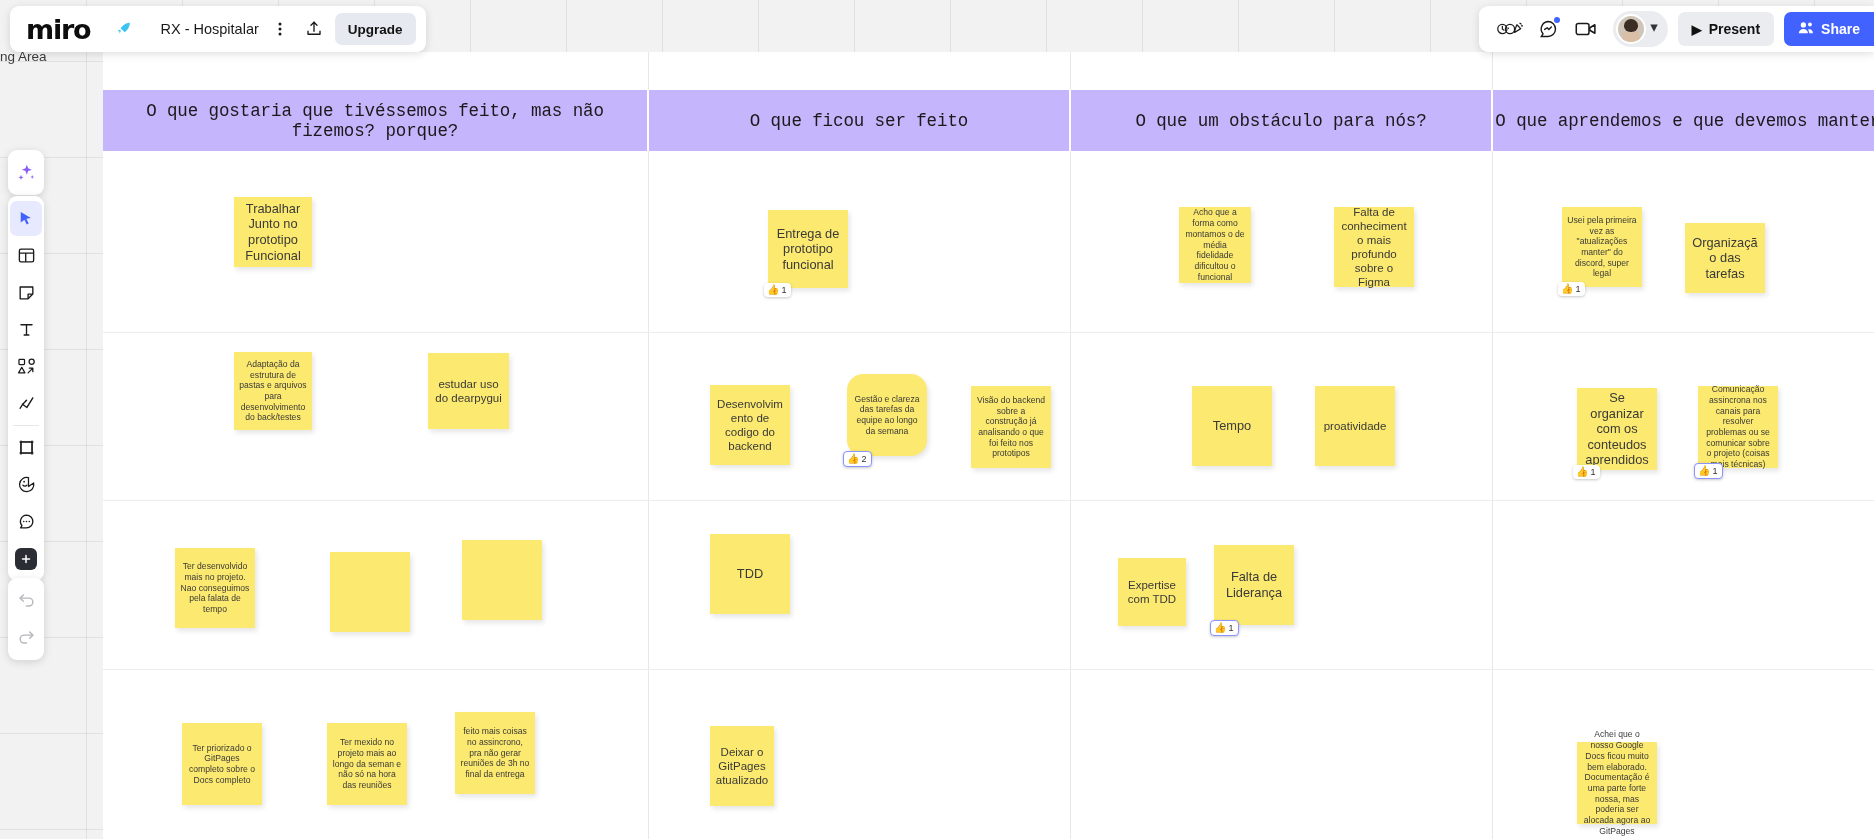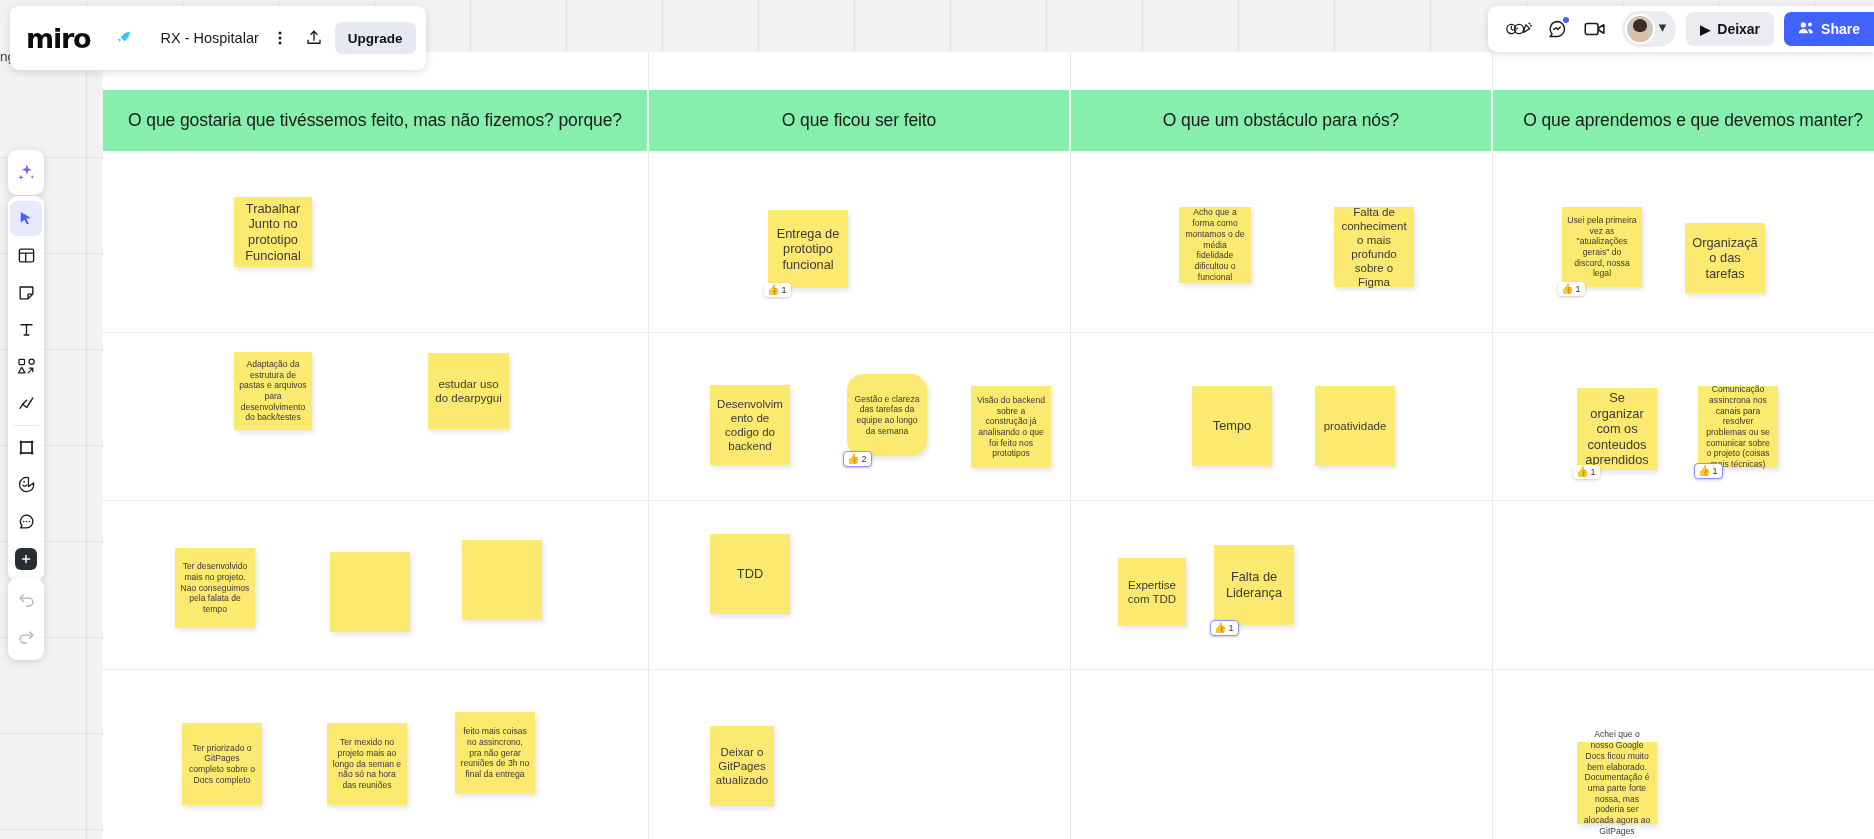--- a/index.html
+++ b/index.html
@@ -41,26 +41,27 @@
   }
 
   
   #header-band {
     position: absolute;
     left: 103px; top: 90px;
     width: 1790px; height: 61px;
   }
   .col-header {
     position: absolute; top: 0; height: 61px;
-    background: #86efac;
+    background: #c4b5fd;
     display: flex; align-items: center; justify-content: center;
     text-align: center;
     color: #1a1a1a;
     font-size: 17.5px;
     letter-spacing: -0.1px;
+    font-family: Liberation Mono, monospace;
   }
   .col-header-sep {
     position: absolute; top: 0; height: 61px; width: 2px;
     background: #ffffff;
   }
 
   
   .note {
     position: absolute;
     background: #fce96f;
@@ -87,21 +88,21 @@
     font-size: 9px;
     color: #2f2f2f;
     cursor: pointer;
   }
   .reaction.outlined { border: 1.5px solid #8a94ff; }
   .reaction .emj { font-size: 10px; line-height: 1; }
 
   
   #topbar-left {
     position: absolute;
-    left: 10px; top: 6px; height: 64px;
+    left: 10px; top: 6px; height: 46px;
     background: #fff; border-radius: 9px;
     box-shadow: 0 2px 8px rgba(0,0,0,0.13);
     display: flex; align-items: center;
     padding: 0 10px 0 16px; gap: 0;
     z-index: 40;
   }
   #miro-logo {
     font-size: 27px; font-weight: 700; letter-spacing: -1.2px;
     color: #0d0d0d; line-height: 1; padding-right: 16px;
     font-family: "DejaVu Sans", sans-serif;
@@ -256,21 +257,21 @@
     <div class="note tiny" style="left: 1179px; top: 207px; width: 72px; height: 76px;">Acho que a forma como montamos o de média fidelidade dificultou o funcional</div>
     <div class="note mid" style="left: 1334px; top: 207px; width: 80px; height: 80px;">Falta de conhecimento mais profundo sobre o Figma</div>
     <div class="note big" style="left: 1192px; top: 386px; width: 80px; height: 80px;">Tempo</div>
     <div class="note mid" style="left: 1315px; top: 386px; width: 80px; height: 80px;">proatividade</div>
     <div class="note mid" style="left: 1118px; top: 558px; width: 68px; height: 68px;">Expertise com TDD</div>
     <div class="note big" style="left: 1214px; top: 545px; width: 80px; height: 80px;">Falta de Liderança</div>
     <div class="reaction outlined" style="left: 1210px; top: 620px;">
       <span class="emj">👍</span>
       <span>1</span>
     </div>
-    <div class="note tiny" style="left: 1562px; top: 207px; width: 80px; height: 80px;">Usei pela primeira vez as "atualizações gerais" do discord, nossa legal</div>
+    <div class="note tiny" style="left: 1562px; top: 207px; width: 80px; height: 80px;">Usei pela primeira vez as "atualizações manter" do discord, super legal</div>
     <div class="reaction" style="left: 1558px; top: 282px;">
       <span class="emj">👍</span>
       <span>1</span>
     </div>
     <div class="note big" style="left: 1685px; top: 223px; width: 80px; height: 70px;">Organização das tarefas</div>
     <div class="note big" style="left: 1577px; top: 388px; width: 80px; height: 82px;">Se organizar com os conteudos aprendidos</div>
     <div class="reaction" style="left: 1573px; top: 465px;">
       <span class="emj">👍</span>
       <span>1</span>
     </div>
@@ -332,21 +333,21 @@
       <rect x="1.5" y="3.5" width="15" height="13" rx="2.5"></rect>
       <path d="M17.5 8.5l6-3.5v10l-6-3.5z" stroke-linejoin="round"></path>
     </svg>
   </span>
   <div id="avatar-group">
     <div id="avatar"></div>
     <span style="font-size:15px;line-height:1;color:#333;padding:0 2px 5px 2px">▾</span>
   </div>
   <div id="present-btn">
     <span style="font-size:13px;line-height:1;color:#111">▶</span>
-    <span>Deixar</span>
+    <span>Present</span>
   </div>
   <div id="share-btn">
     <span>
       <svg width="16" height="14" viewBox="0 0 18 16" fill="#fff">
         <circle cx="6" cy="4.5" r="3"></circle>
           <path d="M.8 14c0-3 2.4-5 5.2-5s5.2 2 5.2 5z"></path>
         <circle cx="13.5" cy="4" r="2.2"></circle>
           <path d="M11.5 9.6c2.6-.8 5.4.8 5.4 4.4h-4z"></path>
       </svg>
     </span>

